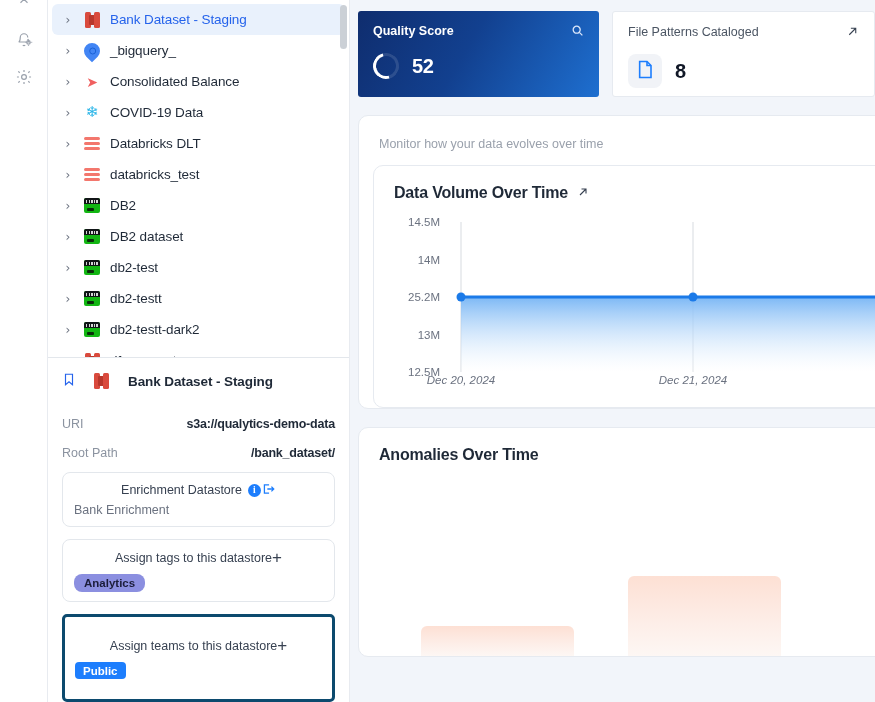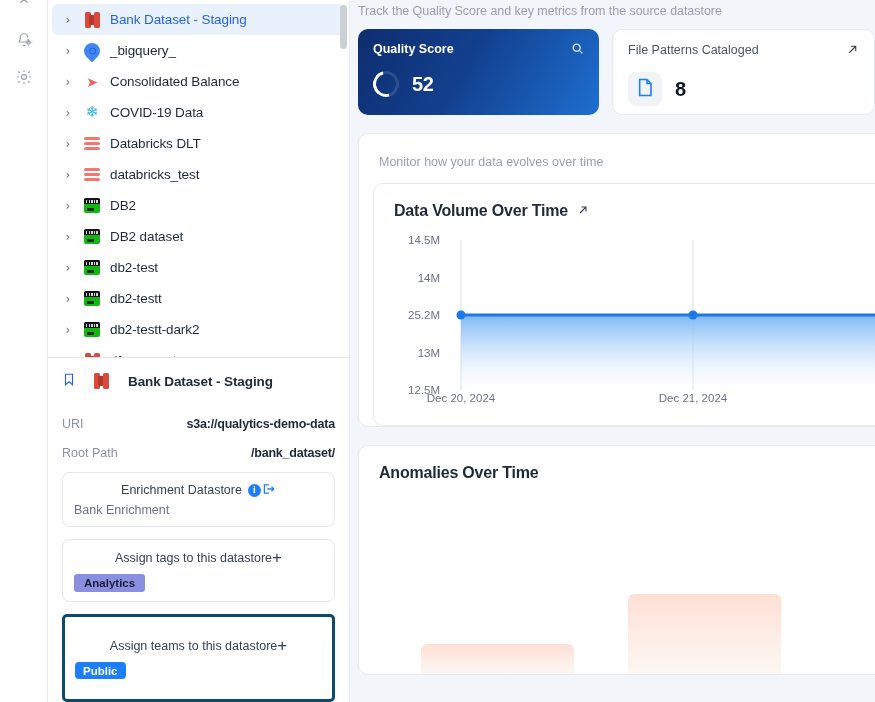--- a/index.html
+++ b/index.html
@@ -155,21 +155,21 @@
     width: 13px; height: 13px; border-radius: 50%; background: #1d7efd;
     color: #fff; font-size: 9.5px; font-weight: 700; line-height: 13px;
     text-align: center; display: inline-block; margin-left: 6px;
     font-family: "Liberation Serif", serif;
   }
   .link-ico { color: #1d7efd; font-size: 14px; line-height: 1;
     font-family: "DejaVu Sans", sans-serif; }
   .plus { color: #374151; font-size: 17px; line-height: 1; font-weight: 300; }
 
   .pill {
-    display: inline-block; margin-top: 8px; border-radius: 3px;
+    display: inline-block; margin-top: 8px; border-radius: 8px;
     padding: 3px 10px; font-size: 11.5px; font-weight: 600;
   }
   .pill.tag { background: #8b8fe0; color: #1b1d3a; }
   .pill.team { background: #1d7efd; color: #ffffff; border-radius: 4px;
     padding: 2.5px 8px; }
 
   .card.highlighted {
     border: 3px solid #0c4a6e; border-radius: 5px;
     padding: 20px 10px;
   }
@@ -179,21 +179,21 @@
     flex: 1; height: 702px; background: #f2f5fa;
     padding: 0 0 0 0; overflow: hidden; position: relative;
   }
   .main-inner { padding: 0 0 0 8px; }
   .section-sub {
     font-size: 12.5px; color: #9aa1ac; padding: 4px 0 0 0;
     margin-left: 0; letter-spacing: -0.05px;
   }
   .kpi-row { display: flex; gap: 13px; margin-top: 11px; }
   .kpi {
-    height: 86px; border-radius: 10px; position: relative;
+    height: 86px; border-radius: 3px; position: relative;
     padding: 13px 15px;
   }
   .kpi.quality {
     width: 241px; flex: 0 0 241px;
     background: linear-gradient(120deg,#0f2d6e 0%,#12408f 45%,#1e6fd0 100%);
     color: #fff;
   }
   .kpi.patterns {
     flex: 1; background: #ffffff; border: 1px solid #e6eaf0;
   }
@@ -237,21 +237,21 @@
   .ylabels {
     position: absolute; left: 0; top: 0; width: 46px; height: 150px;
   }
   .ylab {
     position: absolute; right: 0; font-size: 11.5px; color: #6b7280;
     transform: translateY(-50%); white-space: nowrap;
   }
   .plot {
     position: absolute; left: 54px; right: 0; top: 0; height: 150px;
   }
-  .xlabels { position: absolute; left: 54px; right: 0; top: 152px; height: 20px; }
+  .xlabels { position: absolute; left: 54px; right: 0; top: 152px; height: 20px; font-style: italic; }
   .xlab {
     position: absolute; font-size: 11.5px; color: #6b7280;
     transform: translateX(-50%); white-space: nowrap;
   }
 
   
   .anom-area { position: relative; height: 180px; margin-top: 12px; }
   .anom-bar {
     position: absolute; bottom: 0;
     background: linear-gradient(180deg,#fde0d4 0%,#fdeee8 60%,#fdf7f4 100%);
@@ -481,21 +481,20 @@
         </div>
         <span class="pill team">Public</span>
       </div>
 
     </div>
   </div>
 
   <div class="main">
     <div class="main-inner">
 
-      <div class="section-sub">Track the Quality Score and key metrics from the source datastore</div>
 
       <div class="kpi-row">
 
         <div class="kpi quality">
           <div class="kpi-title">Quality Score</div>
           <span class="kpi-topicon">
             <svg width="13" height="13" viewBox="0 0 24 24" fill="none" stroke="currentColor" stroke-width="2.4">
               <circle cx="10.5" cy="10.5" r="6.5"></circle>
               <path d="M15.5 15.5L21 21"></path>
             </svg>

